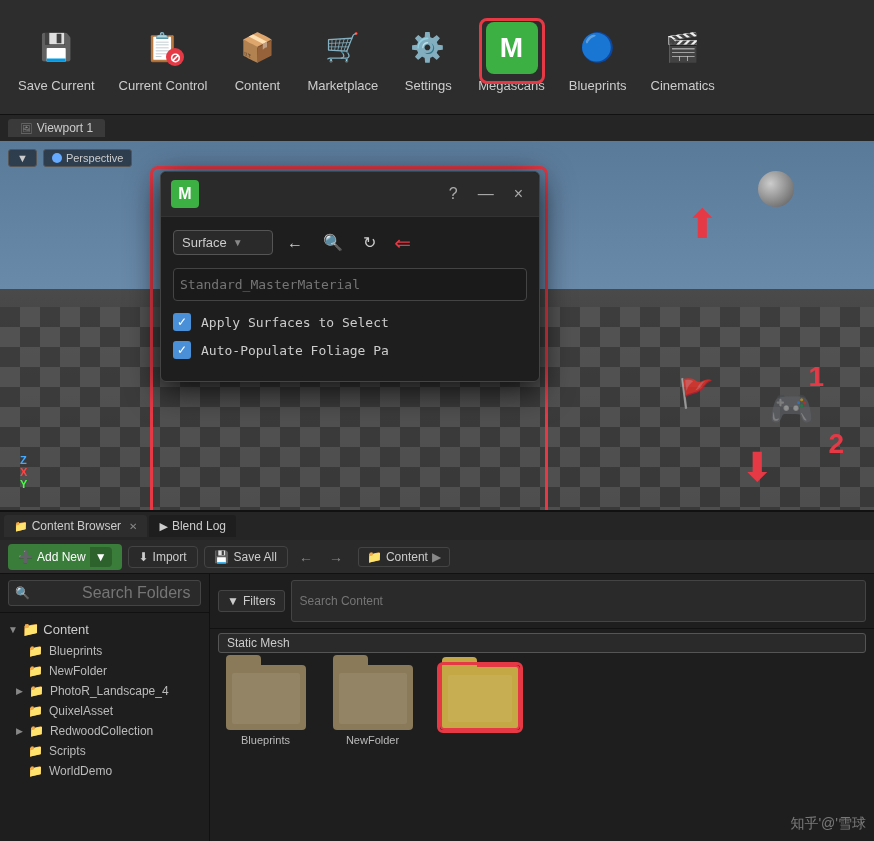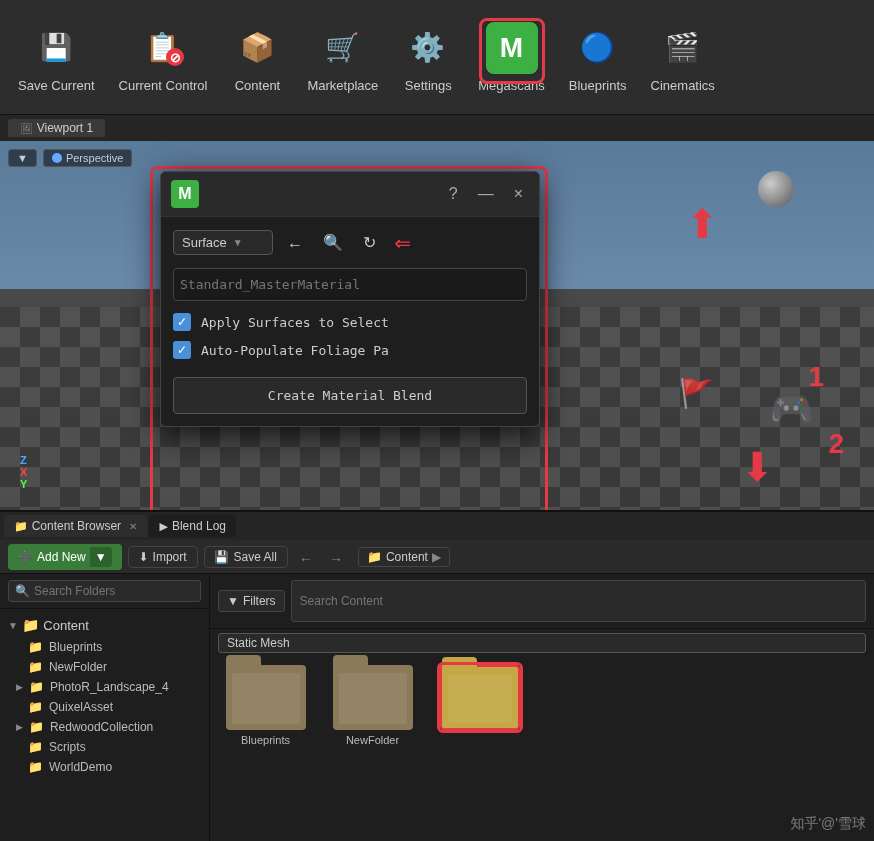--- a/index.html
+++ b/index.html
@@ -467,23 +467,24 @@
       background: #2a2a2a;
       border: 1px solid #444;
       border-radius: 3px;
       padding: 3px 6px;
       gap: 4px;
     }
     .search-input {
       background: transparent;
       border: none;
       color: #f0abfc;
-      font-size: 12px;
+      font-size: 16px;
       width: 100%;
       outline: none;
+      margin-left: 48px;
     }
     .search-magnifier { color: #888; font-size: 12px; }
     .folder-tree {
       flex: 1;
       padding: 4px 0;
       overflow-y: auto;
     }
     .tree-root {
       padding: 4px 8px;
       color: #ccc;
@@ -728,21 +729,20 @@
         </div>
         <input class="panel-input" type="text" placeholder="Standard_MasterMaterial" style="">
         <div class="checkbox-row">
           <div class="cb-box">✓</div>
           <span class="cb-label">Apply Surfaces to Select</span>
         </div>
         <div class="checkbox-row">
           <div class="cb-box">✓</div>
           <span class="cb-label">Auto-Populate Foliage Pa</span>
         </div>
-        <button class="create-blend-btn">Create Material Blend</button>
       </div>
     </div>
 
     <div class="arrow-up">⬆</div>
     <div class="label-1">1</div>
     <div class="arrow-down">⬇</div>
     <div class="label-2">2</div>
   </div>
 </div>
 

